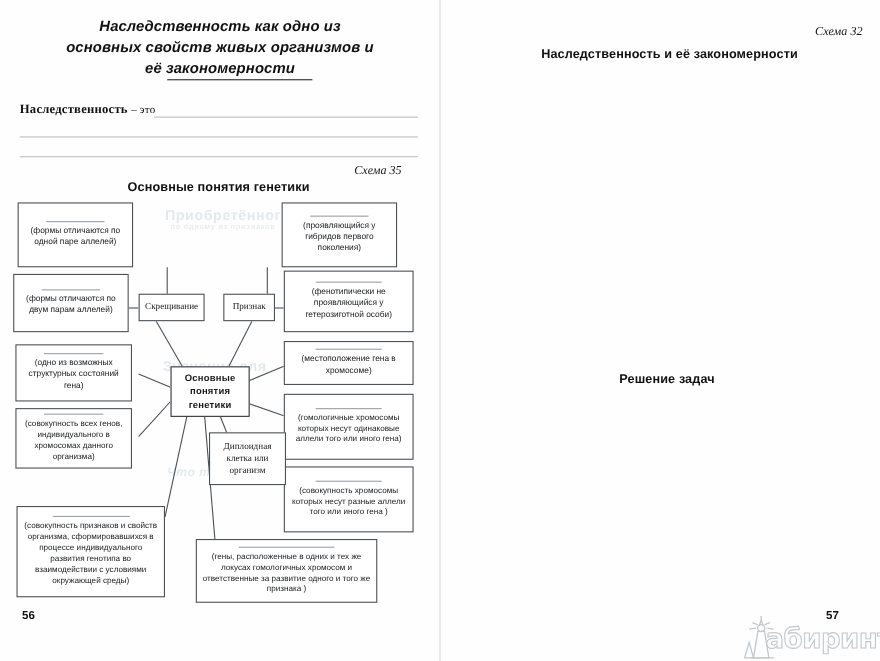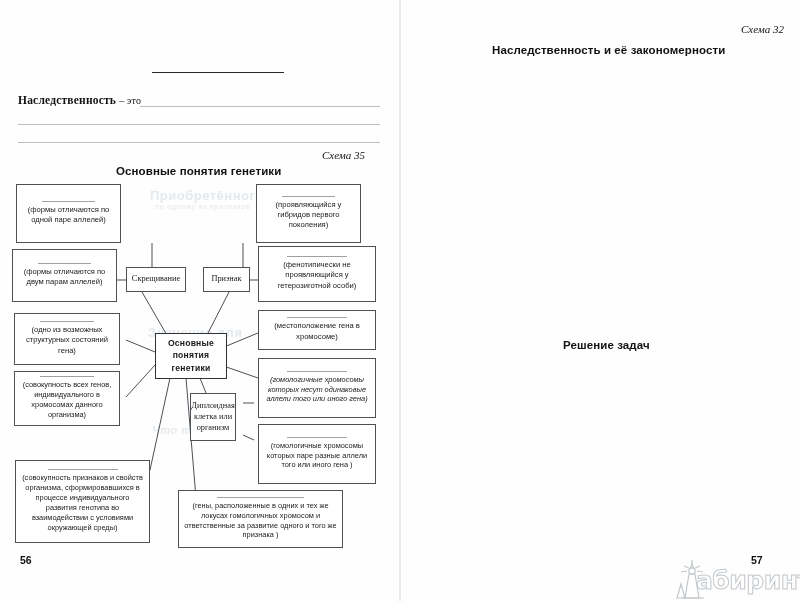--- a/index.html
+++ b/index.html
@@ -118,20 +118,21 @@
 
   <div class="page page-left"></div>
   <div class="page page-right"></div>
   <div class="gutter"></div>
 
   <div class="bleed b1">Приобретённого рельефа</div>
   <div class="bleed b2">по одному из признаков</div>
   <div class="bleed b3">Значение для</div>
   <div class="bleed b4">Что такое</div>
 
+  <div class="doc-title">Наследственность как одно из основных свойств живых организмов и её закономерности</div>
   <div class="title-rule"></div>
 
   <div class="fill-label">
     <span>Наследственность</span>
     <span class="lbl-tail">– это</span>
   </div>
   <div class="rule r1"></div>
   <div class="rule r2"></div>
   <div class="rule r3"></div>
 
@@ -223,31 +224,31 @@
     <div class="node small" style="left:15px;top:460px;width:135px;height:83px;">
       <div class="blankline"></div>
       <div>(совокупность признаков и свойств организма, сформировавшихся в процессе индивидуального развития генотипа во взаимодействии с условиями окружающей среды)</div>
     </div>
 
     <div class="node" style="left:258px;top:310px;width:118px;height:40px;">
       <div class="blankline"></div>
       <div>(местоположение гена в хромосоме)</div>
     </div>
 
-    <div class="node small" style="left:258px;top:358px;width:118px;height:60px;font-style:italic;">
+    <div class="node small" style="left:258px;top:358px;width:118px;height:60px;">
       <div class="blankline"></div>
       <div>(гомологичные хромосомы которых несут одинаковые аллели того или иного гена)</div>
     </div>
 
     <div class="node small" style="left:258px;top:424px;width:118px;height:60px;">
       <div class="blankline"></div>
-      <div>(гомологичные хромосомы которых паре разные аллели того или иного гена )</div>
-    </div>
-
-    <div class="node plain" style="left:190px;top:393px;width:46px;height:48px;text-align:center;">
+      <div>(совокупность хромосомы которых несут разные аллели того или иного гена )</div>
+    </div>
+
+    <div class="node plain" style="left:190px;top:393px;width:70px;height:48px;text-align:center;">
       <div>Диплоидная клетка или организм</div>
     </div>
 
     <div class="node small" style="left:178px;top:490px;width:165px;height:58px;">
       <div class="blankline"></div>
       <div>(гены, расположенные в одних и тех же локусах гомологичных хромосом и ответственные за развитие одного и того же признака )</div>
     </div>
 
     <div class="node center" style="left:155px;top:333px;width:72px;height:46px;">
       <div>Основные понятия генетики</div>

